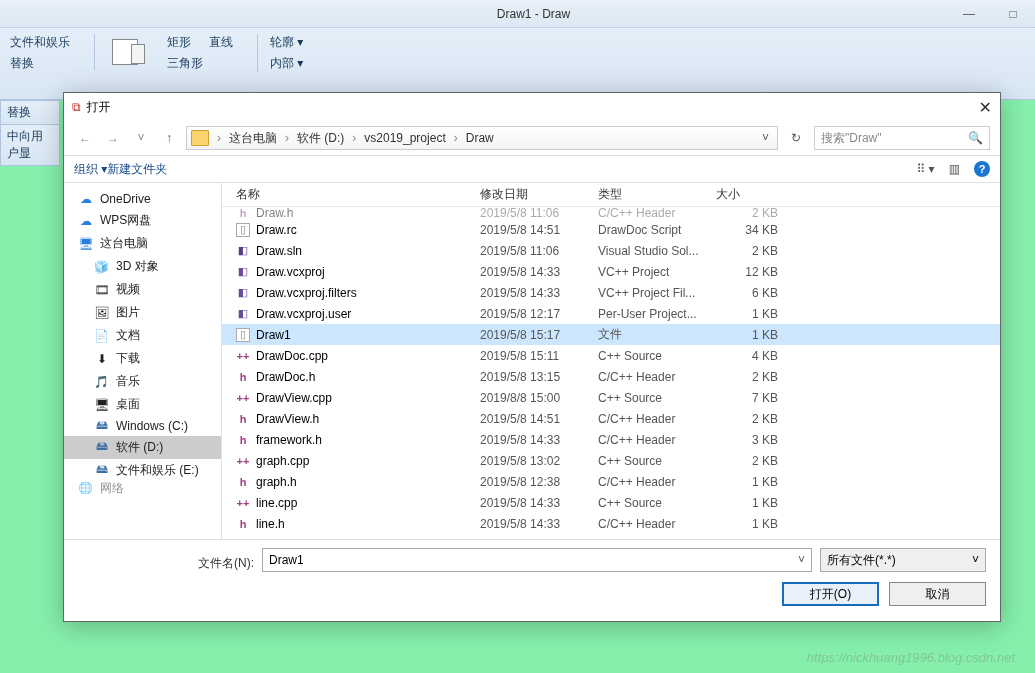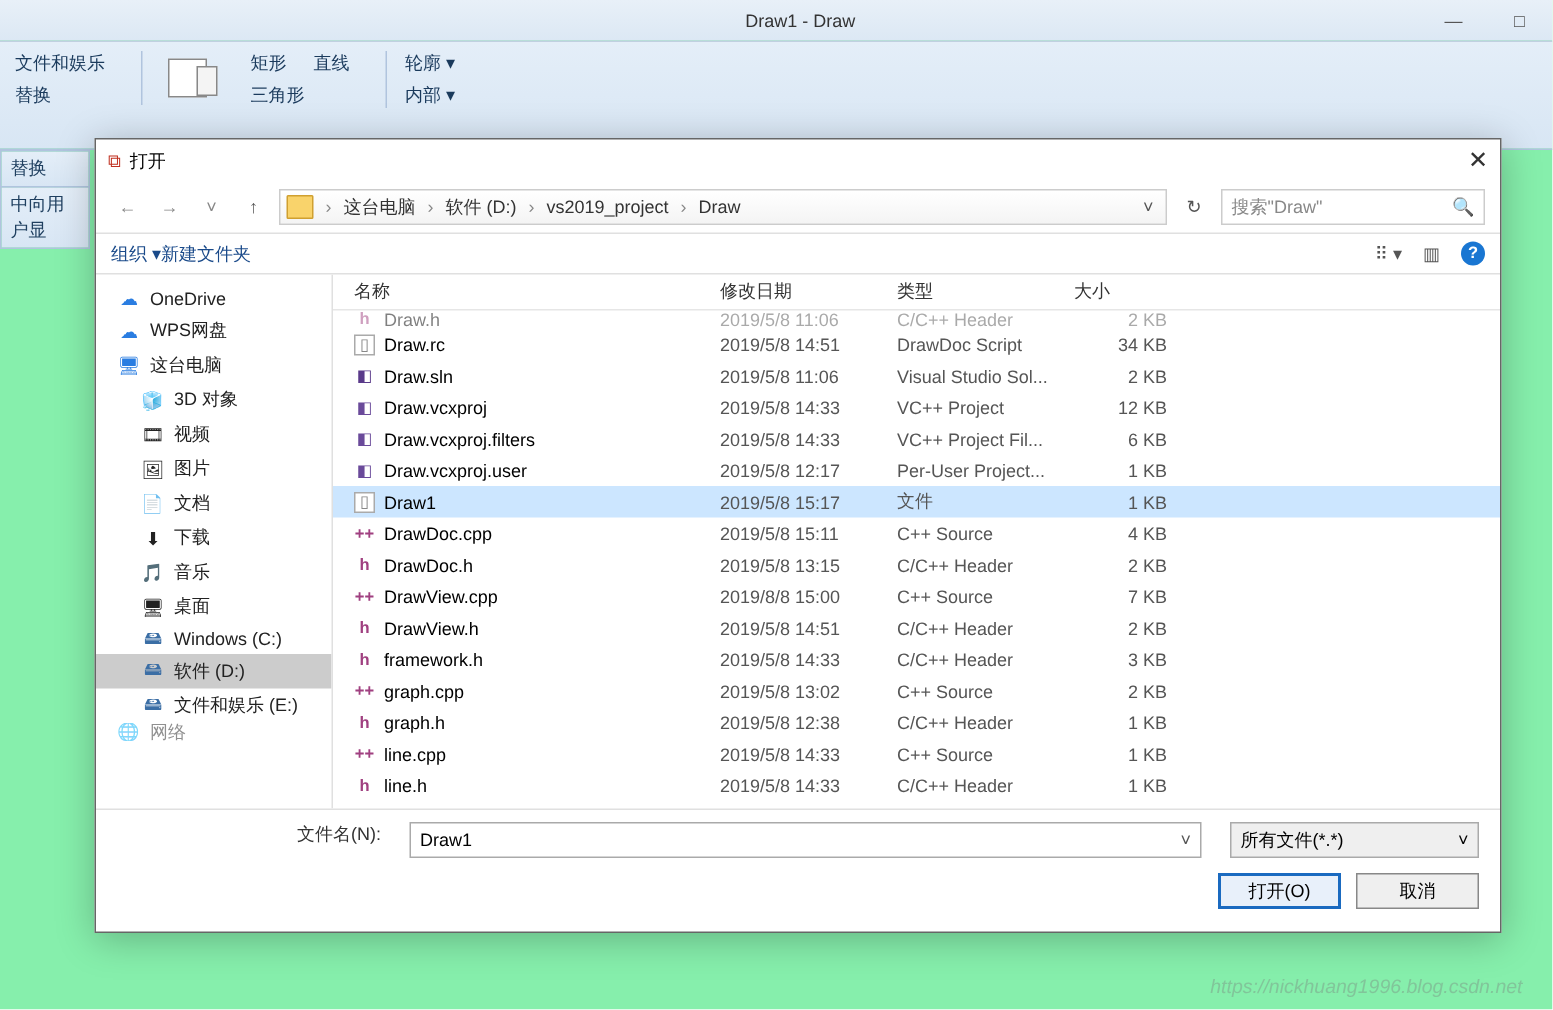--- a/index.html
+++ b/index.html
@@ -70,27 +70,27 @@
 .file .c-size { width:70px; color:#555; text-align:right; padding-right:8px; }
 .ficon { width:14px; height:14px; display:inline-flex; align-items:center; justify-content:center; font-size:11px; color:#888; }
 .ficon.doc { border:1px solid #aaa; background:#fff; }
 .ficon.cpp { color:#a04080; font-weight:bold; }
 .ficon.h   { color:#a04080; font-weight:bold; }
 .ficon.sln { color:#5a3a8a; }
 .ficon.proj{ color:#6a4a9a; }
 .cutoff { opacity:.5; height:12px; overflow:hidden; }
 
 .bottom { height:82px; border-top:1px solid #e0e0e0; padding:8px 14px; display:flex; flex-direction:column; gap:10px; }
-.fn-row { display:flex; align-items:flex-start; gap:19px; }
+.fn-row { display:flex; align-items:flex-end; gap:8px; }
 .fn-label { width:176px; text-align:right; color:#333; }
 .fn-input { flex:1; height:24px; border:1px solid #aaa; padding:0 6px; display:flex; align-items:center; justify-content:space-between; background:#fff; }
 .fn-input .dd { color:#555; }
 .filter { width:166px; height:24px; border:1px solid #aaa; background:#efefef; display:flex; align-items:center; padding:0 6px; justify-content:space-between; }
 .btn-row { display:flex; justify-content:flex-end; gap:10px; }
-.btn { width:82px; height:24px; border:1px solid #888; background:#efefef; display:flex; align-items:center; justify-content:center; }
+.btn { width:97px; height:24px; border:1px solid #888; background:#efefef; display:flex; align-items:center; justify-content:center; }
 .btn.primary { border:2px solid #1a6ac0; background:#e8f0fa; }
 
 .watermark { position:absolute; right:20px; bottom:8px; color:rgba(120,120,120,.35); font-size:13px; font-style:italic; }
 </style>
 </head>
 <body>
 
 <div class="app-window">
 
   <div class="titlebar">

